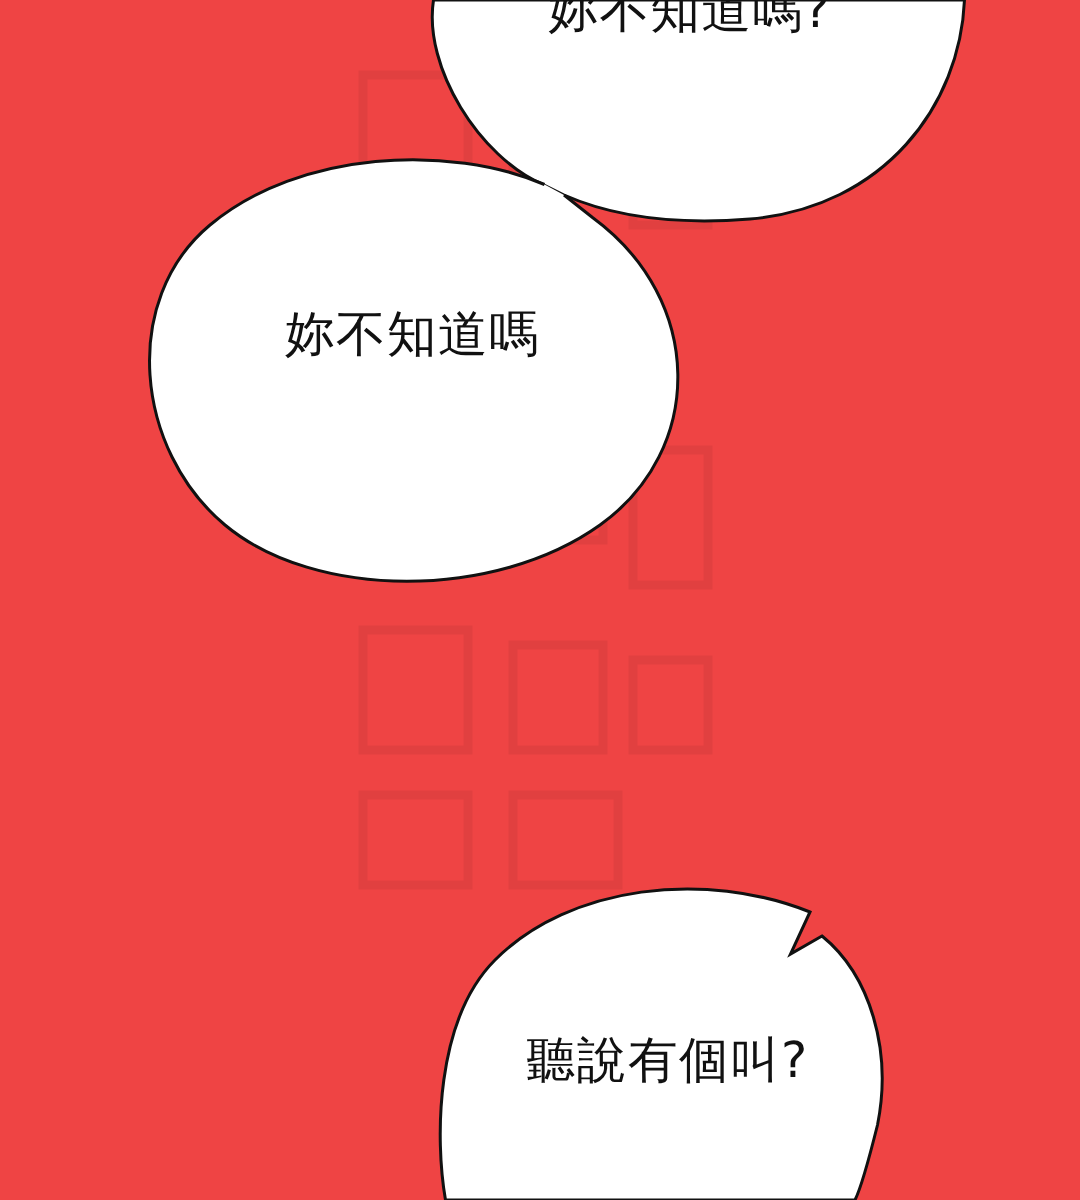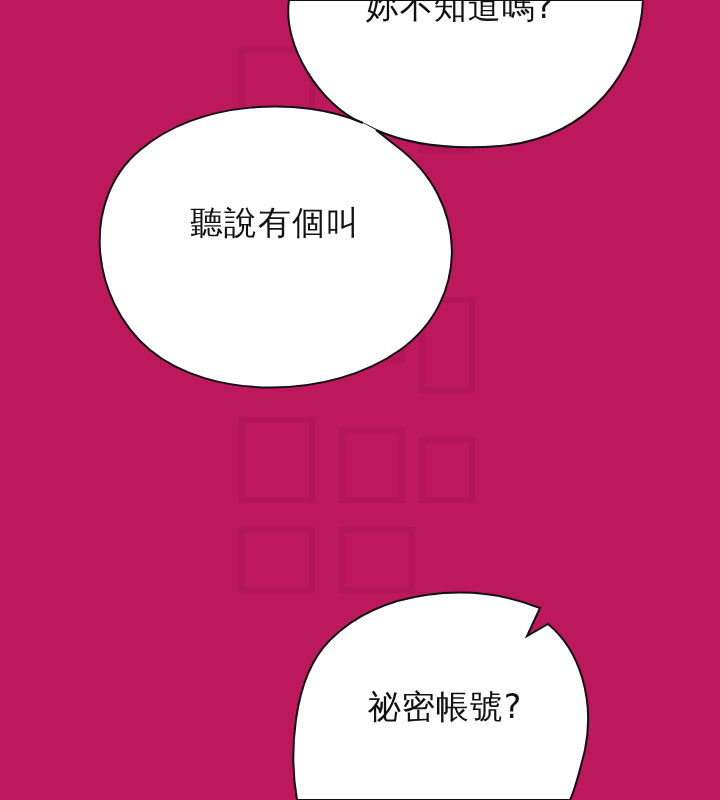--- a/index.html
+++ b/index.html
@@ -1,17 +1,17 @@
 <!DOCTYPE html>
 <html><head>
   <meta charset="utf-8">
   <style>
     html, body { margin: 0; padding: 0; background: #ffffff; }
     body { width: 720px; height: 800px; position: relative; overflow: hidden; font-family: "DejaVu Sans", sans-serif; }
-    .page { position: absolute; inset: 0; background: #be185d; }
+    .page { position: absolute; inset: 0; background: #ef4444; }
     .watermark { position: absolute; left: 232px; top: 40px; width: 250px; height: 560px; opacity: 0.05; }
     .bubble-svg { position: absolute; left: 0; top: 0; width: 720px; height: 800px; }
     .bubble-text { position: absolute; color: #111111; text-align: center; line-height: 1.28; white-space: nowrap; letter-spacing: 1px; }
     #t1 { left: 330px; top: -14px; width: 260px; font-size: 33px; }
     #t2 { left: 130px; top: 202px; width: 290px; font-size: 33px; }
     #t3 { left: 340px; top: 686px; width: 210px; font-size: 33px; }
   </style>
 </head>
 <body>
 
@@ -44,20 +44,20 @@
 
       <path d="M 297 800 C 290 760 290 680 330 640 C 380 590 470 580 540 608 L 527 636 L 548 624 C 580 650 595 700 585 750 C 580 770 575 790 570 800 Z"></path>
     </g>
   </svg>
 
   <div id="t1" class="bubble-text">
     <div>妳不知道嗎?</div>
   </div>
 
   <div id="t2" class="bubble-text">
-    <div>聽說有個叫</div>
+    <div>妳不知道嗎</div>
   </div>
 
   <div id="t3" class="bubble-text">
-    <div>祕密帳號?</div>
+    <div>聽說有個叫?</div>
   </div>
 
 </div>
 
 </body></html>

